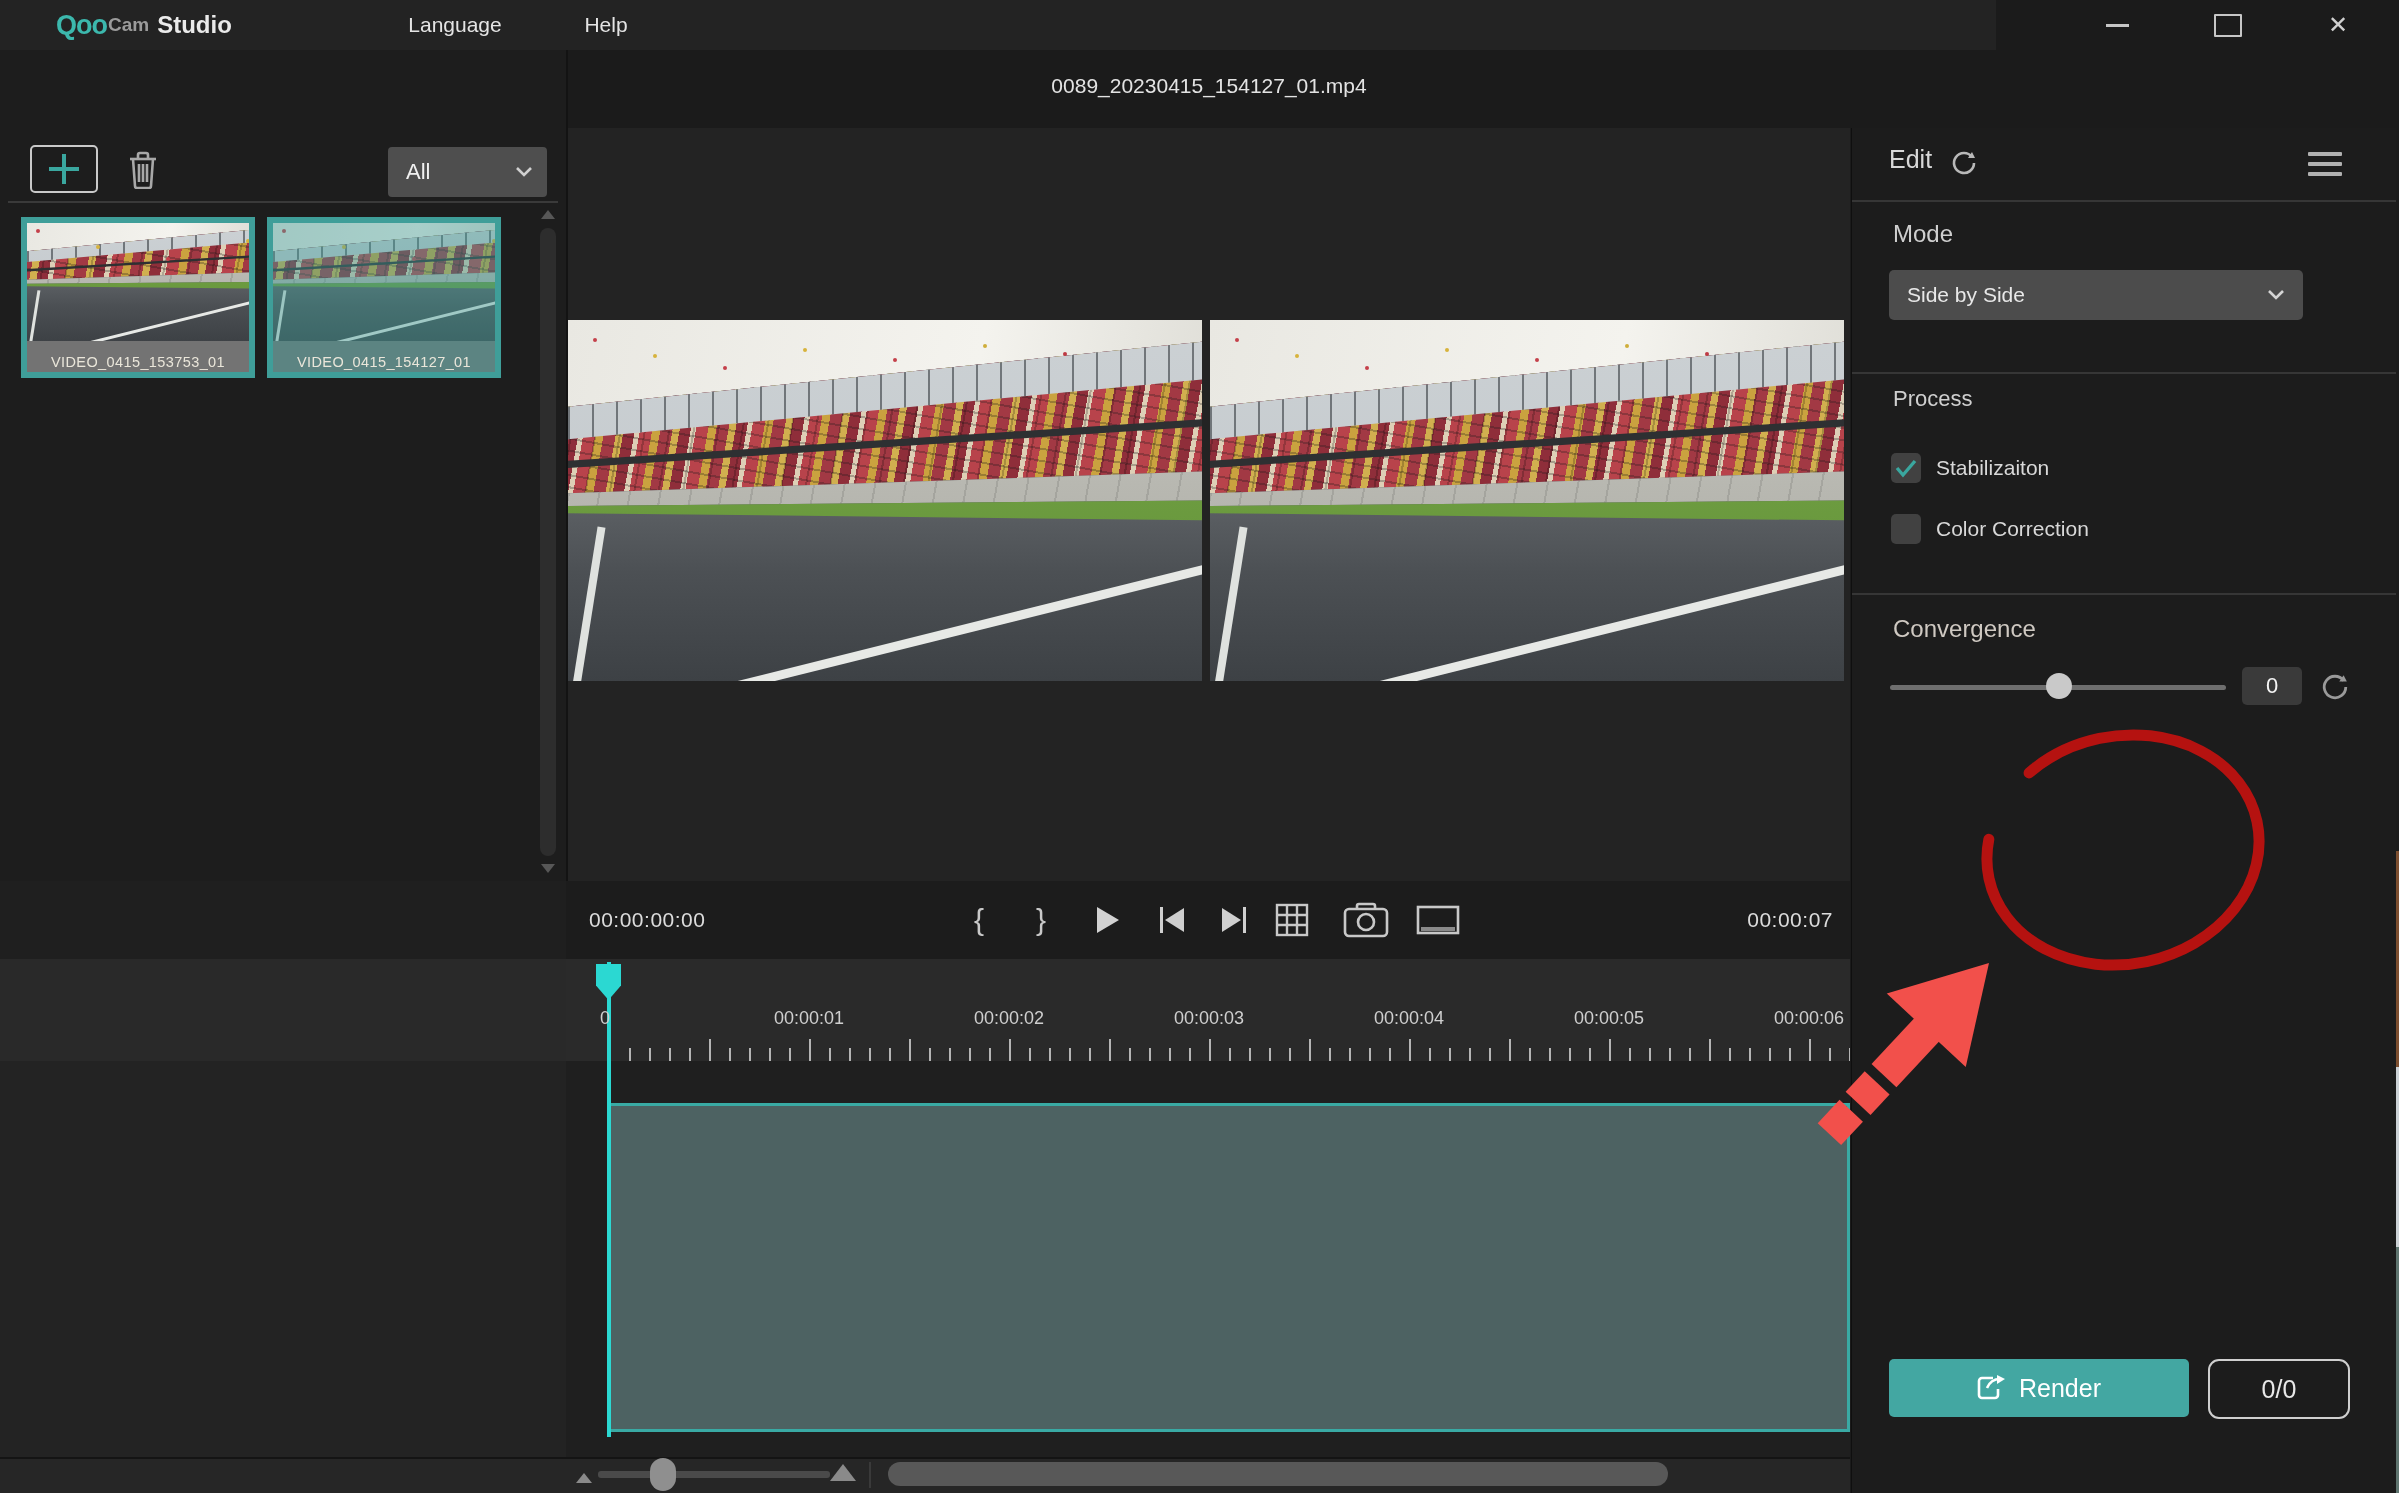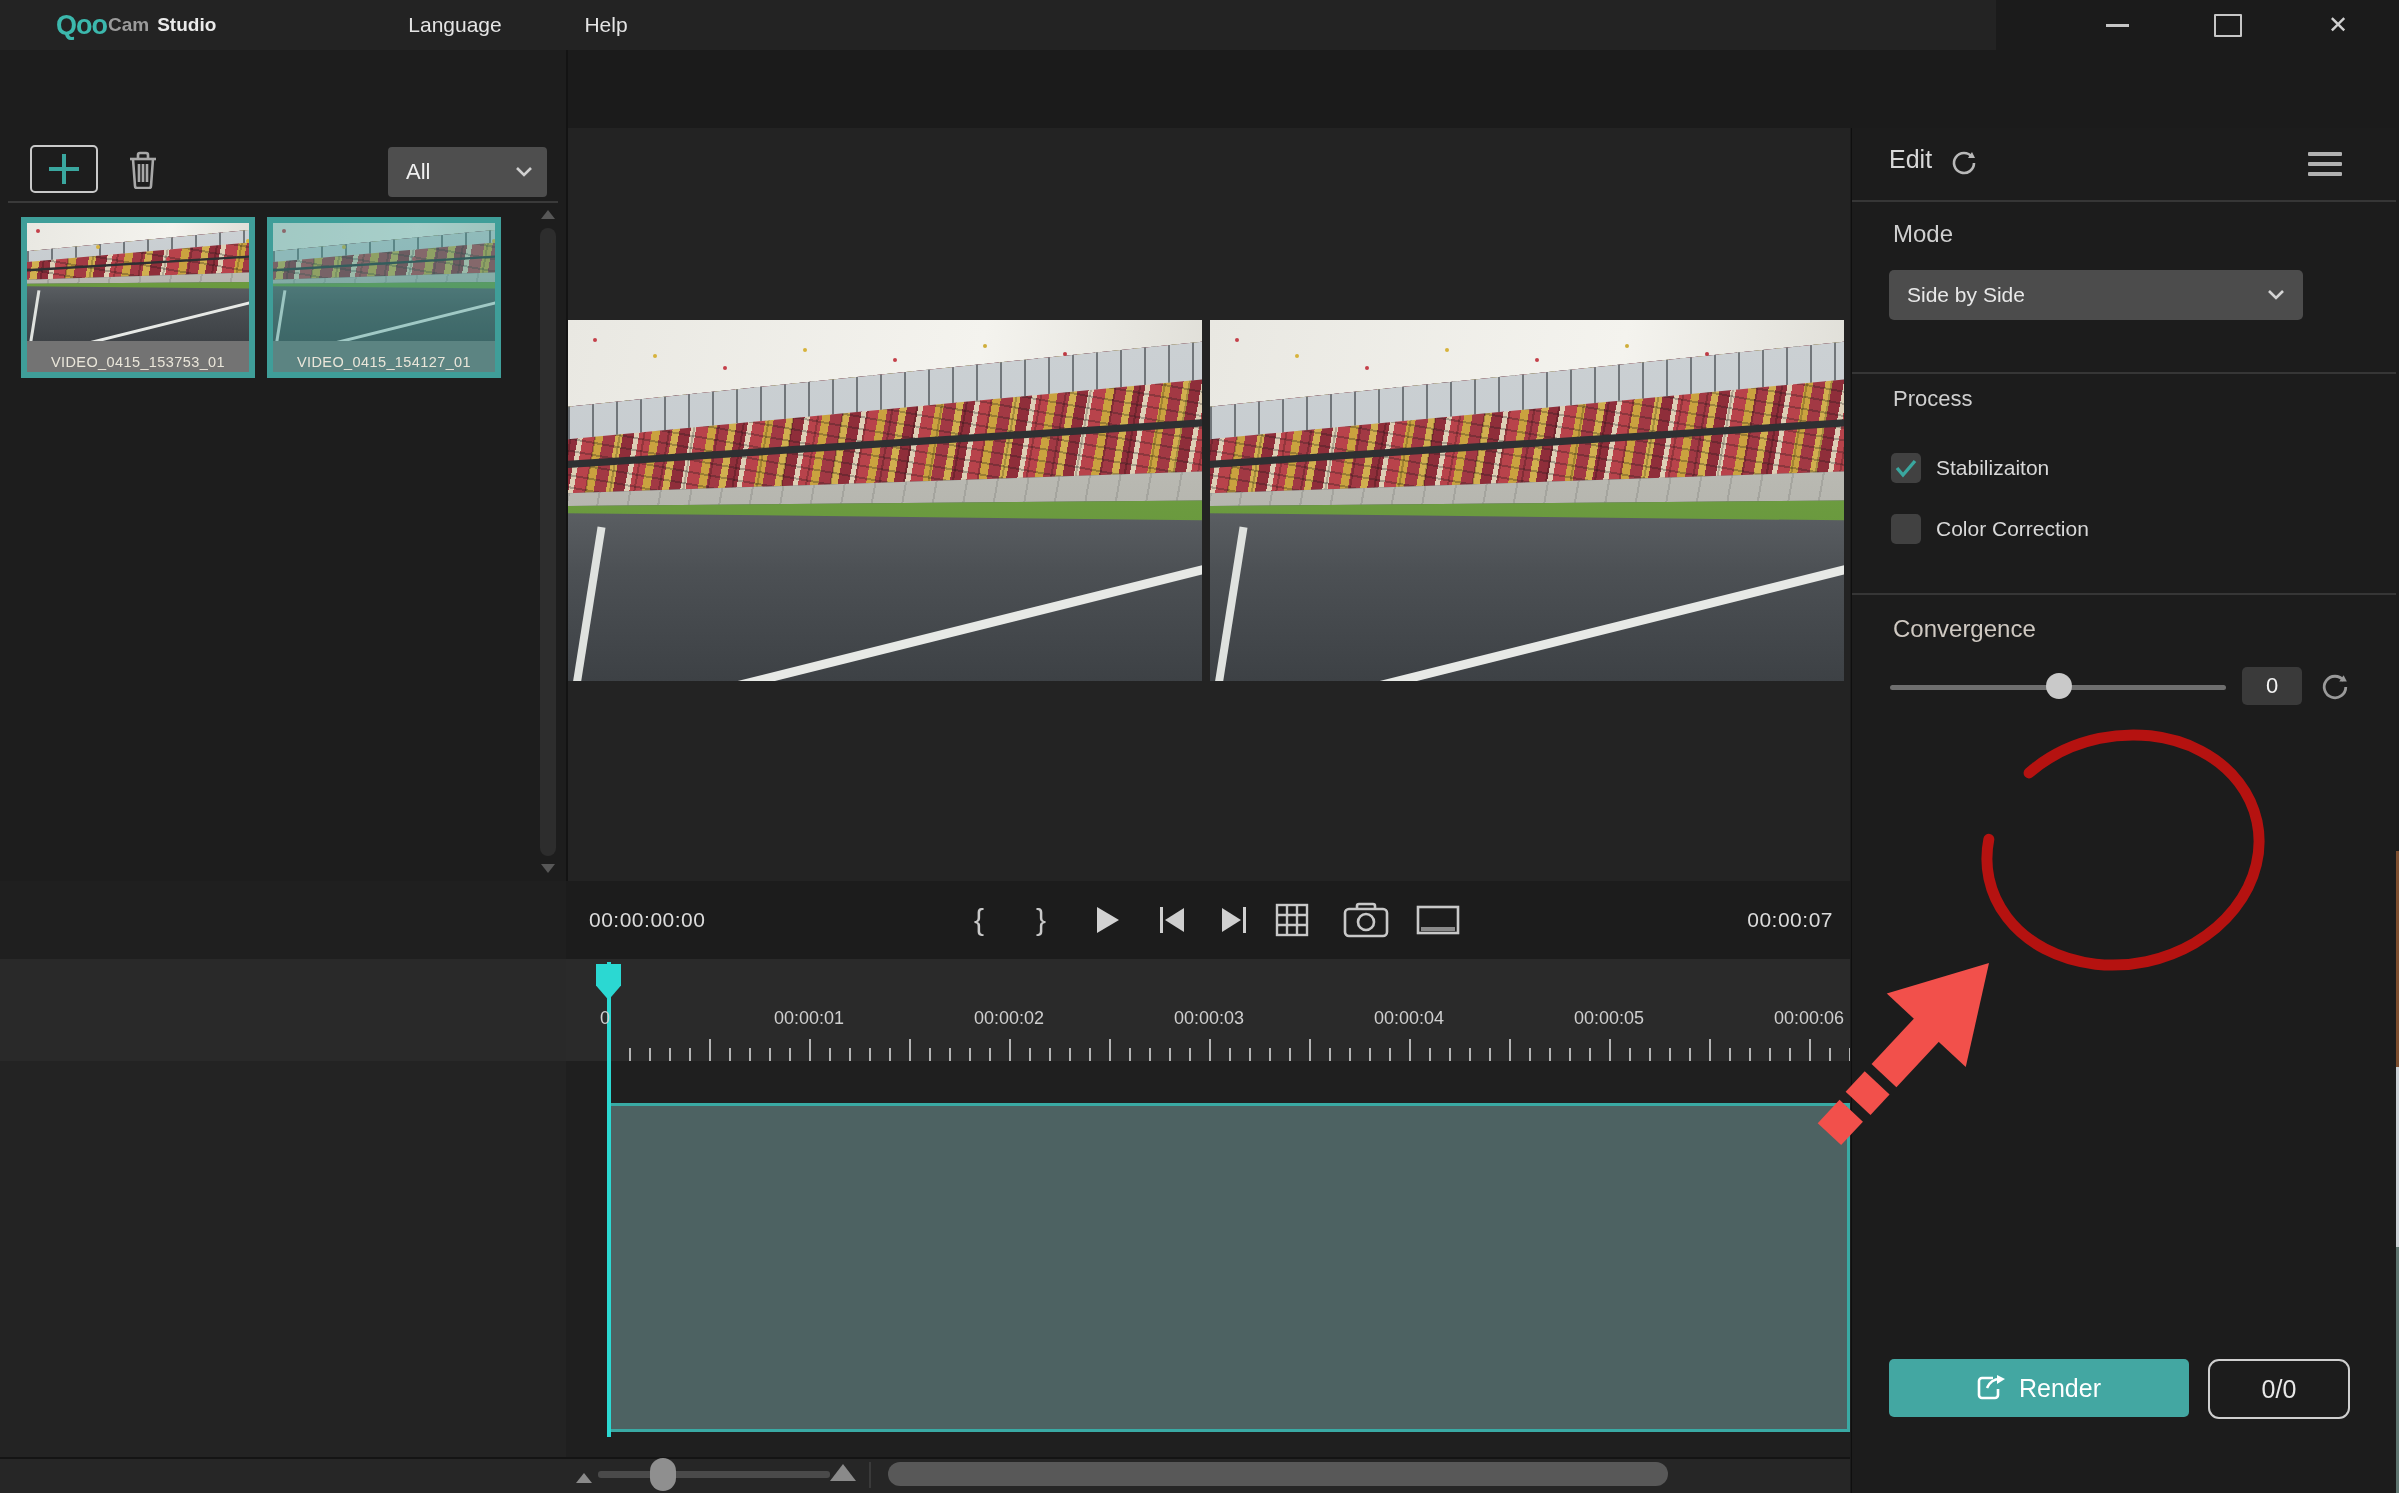--- a/index.html
+++ b/index.html
@@ -5,21 +5,21 @@
   html,body{margin:0;padding:0;background:#000;}
   #root{position:relative;width:2399px;height:1493px;background:#1b1b1b;overflow:hidden;
         font-family:"Liberation Sans",sans-serif;color:#ddd;-webkit-user-select:none;user-select:none;}
   .abs{position:absolute;}
 
   
   .titlebar{left:0;top:0;width:1996px;height:50px;background:#232323;}
   .logo{left:56px;top:0;height:50px;display:flex;align-items:center;}
   .logo .qoo{color:#3cb8ad;font-size:27px;font-weight:700;letter-spacing:-1px;}
   .logo .cam{color:#9b9b9b;font-size:19px;font-weight:600;margin-left:1px;}
-  .logo .studio{color:#eaeaea;font-size:19px;font-weight:600;margin-left:8px;}
+  .logo .studio{color:#eaeaea;font-size:24px;font-weight:600;margin-left:8px;}
   .menu-item{top:0;height:50px;display:flex;align-items:center;justify-content:center;font-size:21px;color:#e4e4e4;}
   .win-btn{top:0;width:60px;height:50px;display:flex;align-items:center;justify-content:center;}
   .min-glyph{width:23px;height:3px;background:#c6c6c6;}
   .max-glyph{width:24px;height:19px;border:2px solid #c6c6c6;border-radius:1px;}
   .close-glyph{font-size:24px;color:#d0d0d0;line-height:1;}
 
   .filename{left:568px;top:74px;width:1282px;text-align:center;font-size:21px;color:#e3e3e3;}
 
   
   .leftpanel{left:0;top:50px;width:566px;height:831px;background:#1d1d1d;}
@@ -151,20 +151,21 @@
         <div class="min-glyph"></div>
       </div>
     <div class="abs win-btn" style="left:2198px;">
         <div class="max-glyph"></div>
       </div>
     <div class="abs win-btn" style="left:2308px;">
         <span class="close-glyph">✕</span>
       </div>
   </div>
 
+  <div class="abs filename">0089_20230415_154127_01.mp4</div>
 
   <div class="abs leftpanel">
     <div class="abs addbtn">
         <div class="plus"></div>
       </div>
     <div class="abs trashbtn">
       <svg width="32" height="38" viewBox="0 0 32 38">
         <g fill="none" stroke="#a8a8a8" stroke-width="2.6">
           <path d="M3 8 H29"></path>
             <path d="M11 8 V4 a2 2 0 0 1 2-2 h6 a2 2 0 0 1 2 2 V8"></path>

